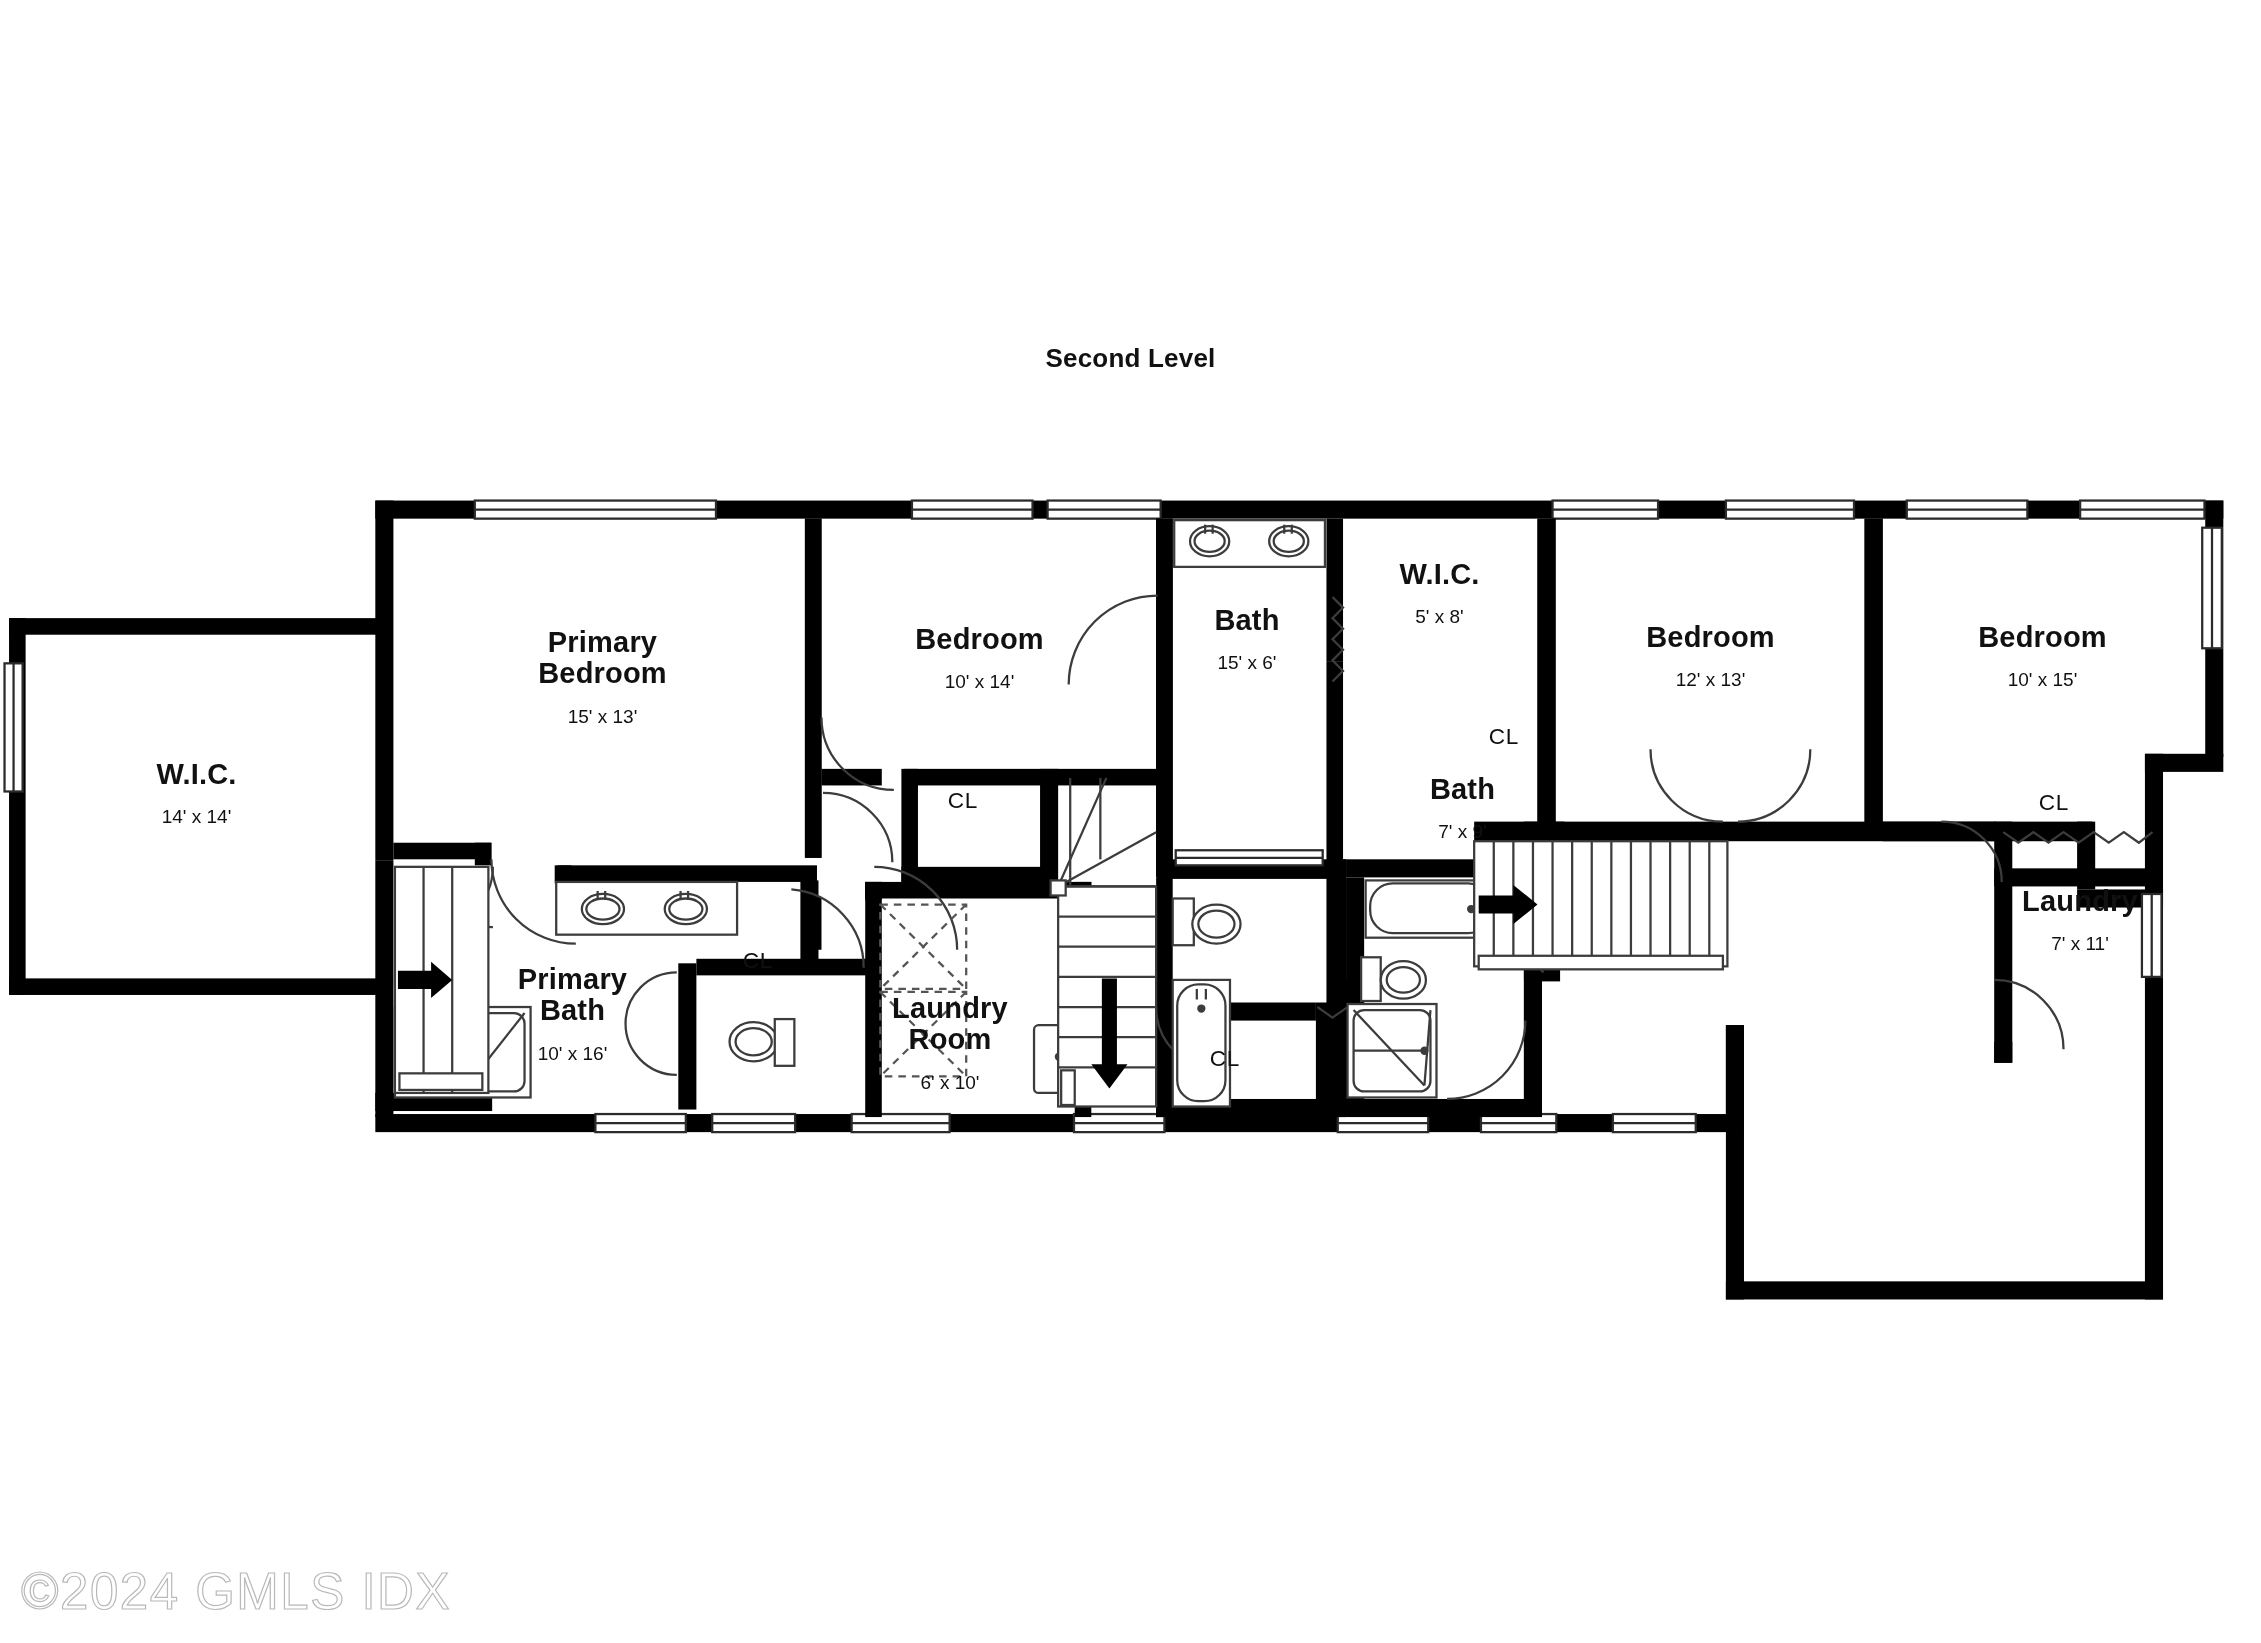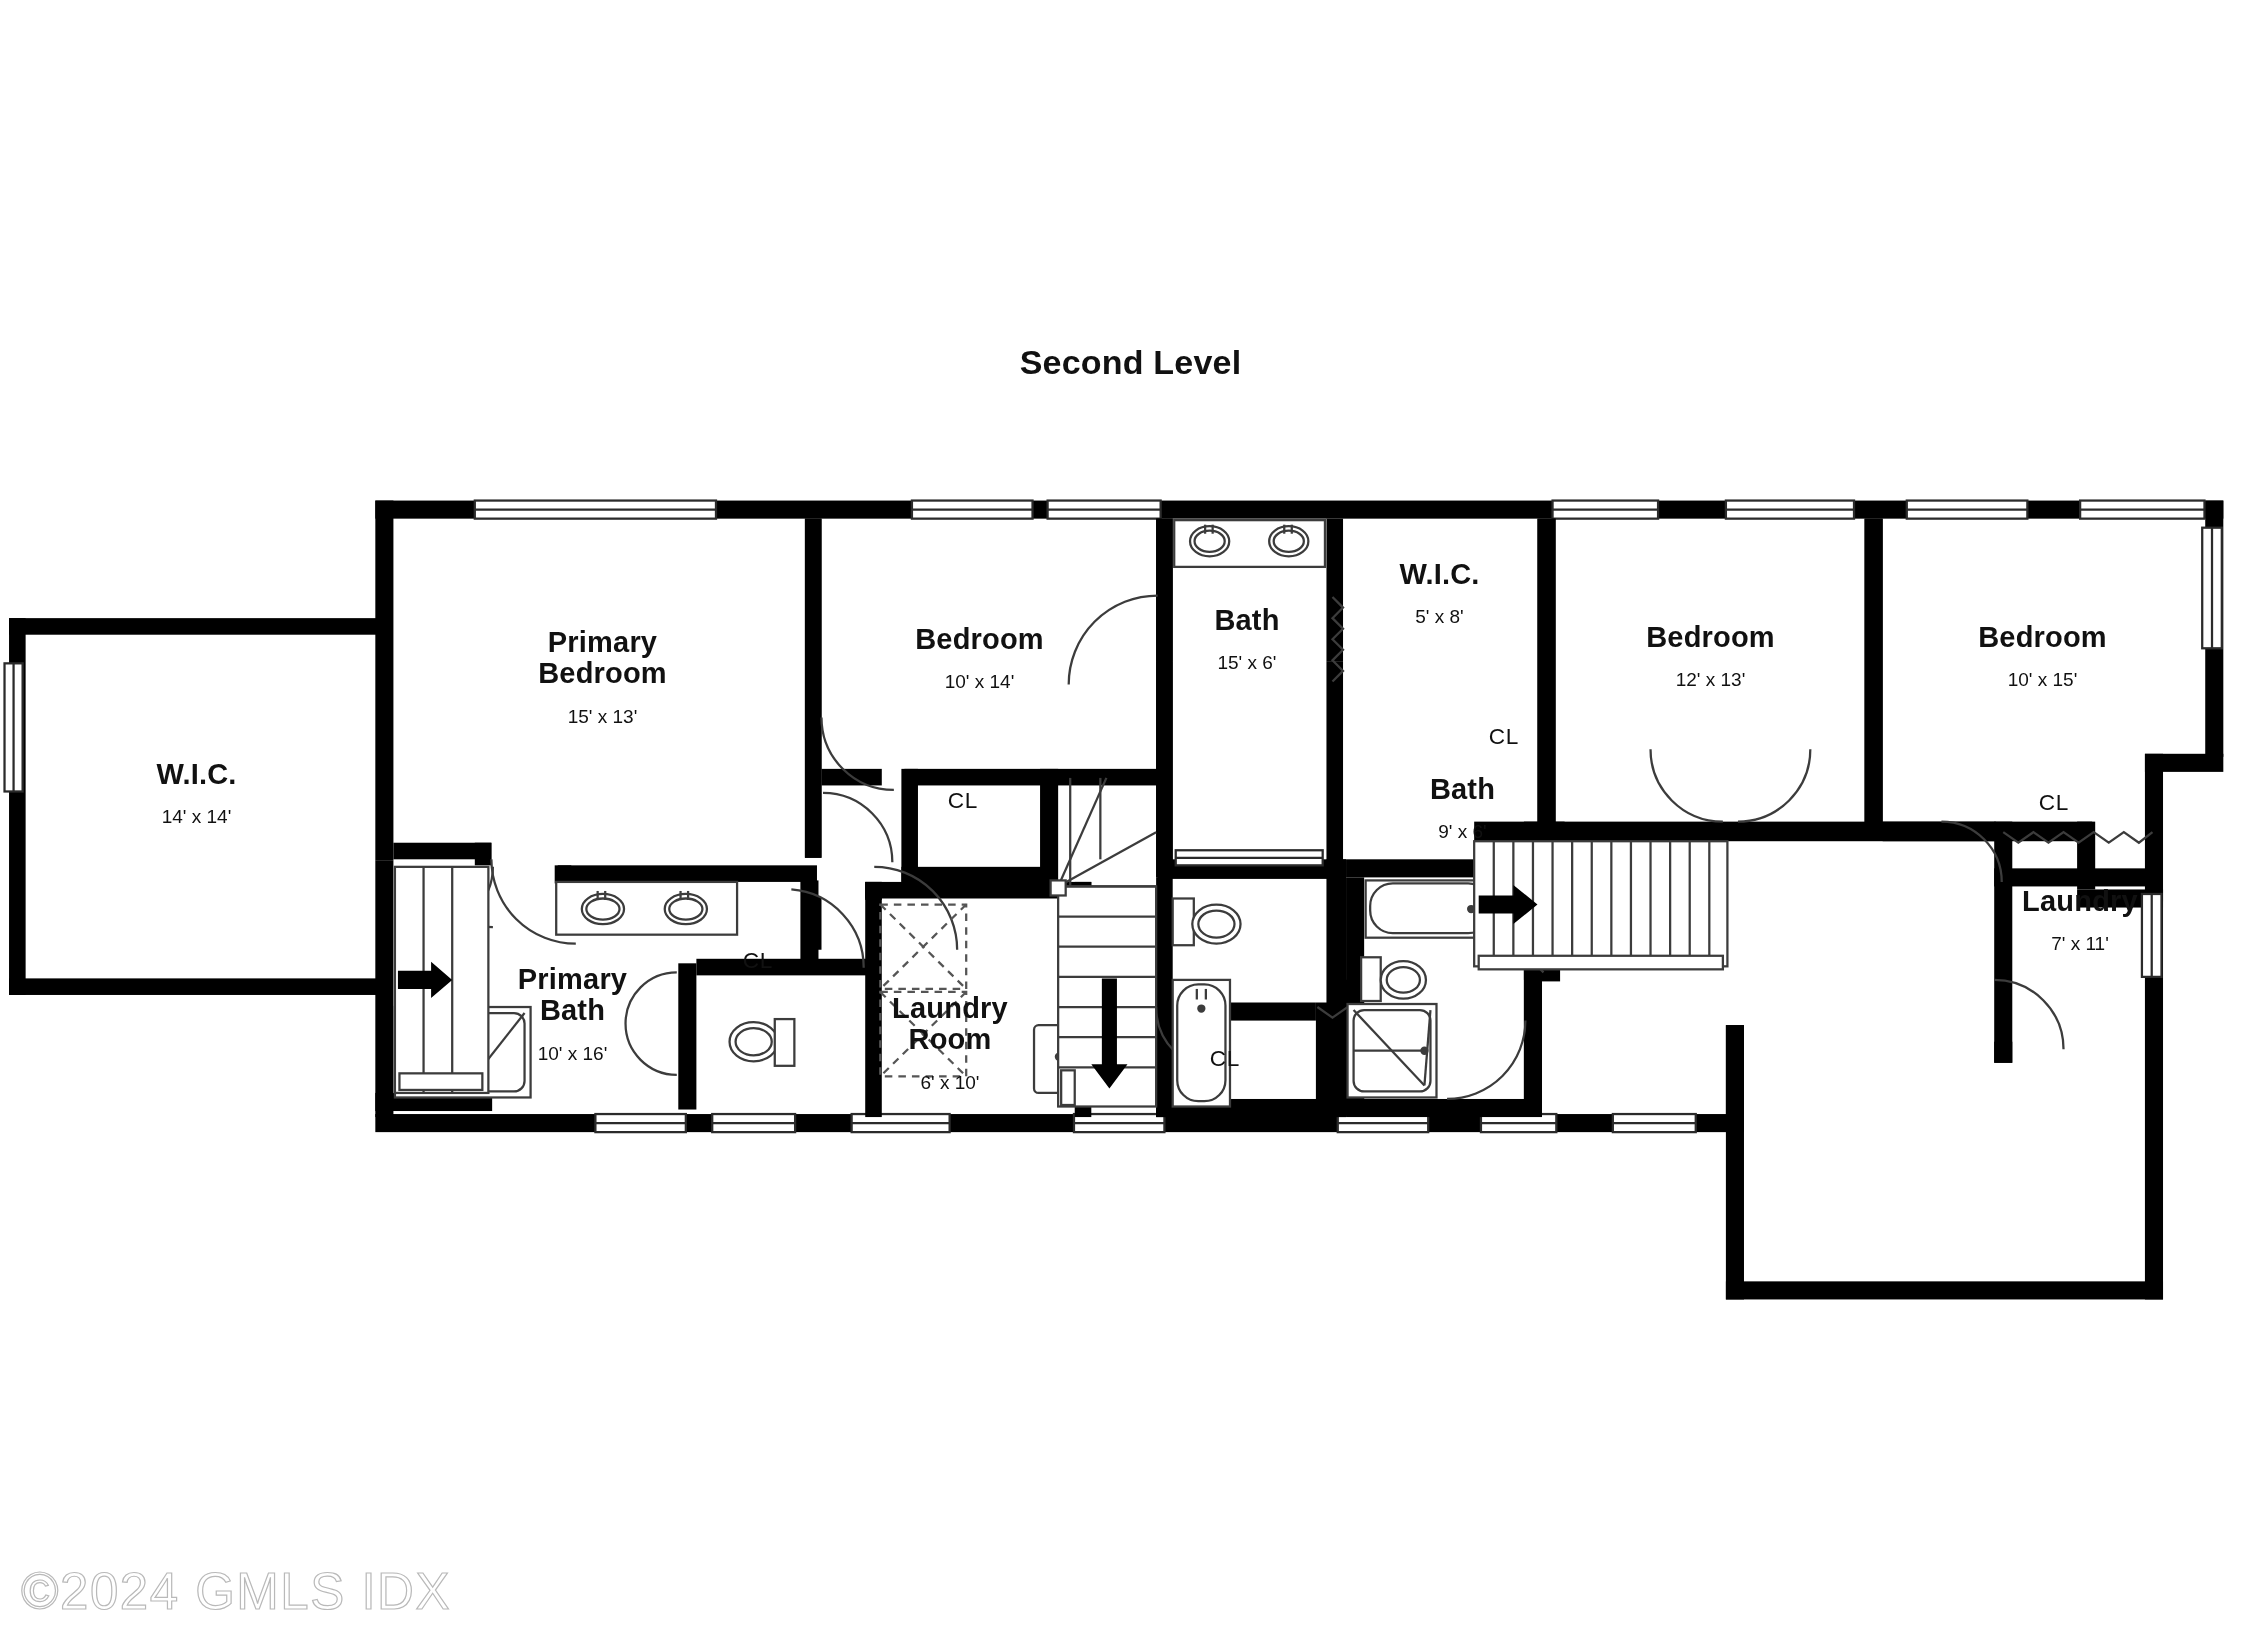--- a/index.html
+++ b/index.html
@@ -25,21 +25,21 @@
     top: 0; left: 0;
     width: 2261px;
     height: 1644px;
     display: block;
   }
   .plan-title {
     position: absolute;
     left: 0; right: 0;
     top: 343px;
     text-align: center;
-    font-size: 34px;
+    font-size: 26px;
     font-weight: bold;
     color: #111111;
     letter-spacing: 0.2px;
   }
   .room-label {
     position: absolute;
     text-align: center;
     color: #111111;
     line-height: 1.08;
     white-space: pre-line;
@@ -488,21 +488,21 @@
     <span class="rl-dim">15' x 6'</span>
   </div>
 
   <div class="room-label" style="left:1349px; top:546px; width:181px;">
     <span class="rl-name">W.I.C.</span>
     <span class="rl-dim">5' x 8'</span>
   </div>
 
   <div class="room-label" style="left:1372px; top:761px; width:181px;">
     <span class="rl-name">Bath</span>
-    <span class="rl-dim">9' x 6'</span>
+    <span class="rl-dim">7' x 9'</span>
   </div>
 
   <div class="room-label" style="left:1560px; top:609px; width:301px;">
     <span class="rl-name">Bedroom</span>
     <span class="rl-dim">12' x 13'</span>
   </div>
 
   <div class="room-label" style="left:1892px; top:609px; width:301px;">
     <span class="rl-name">Bedroom</span>
     <span class="rl-dim">10' x 15'</span>

